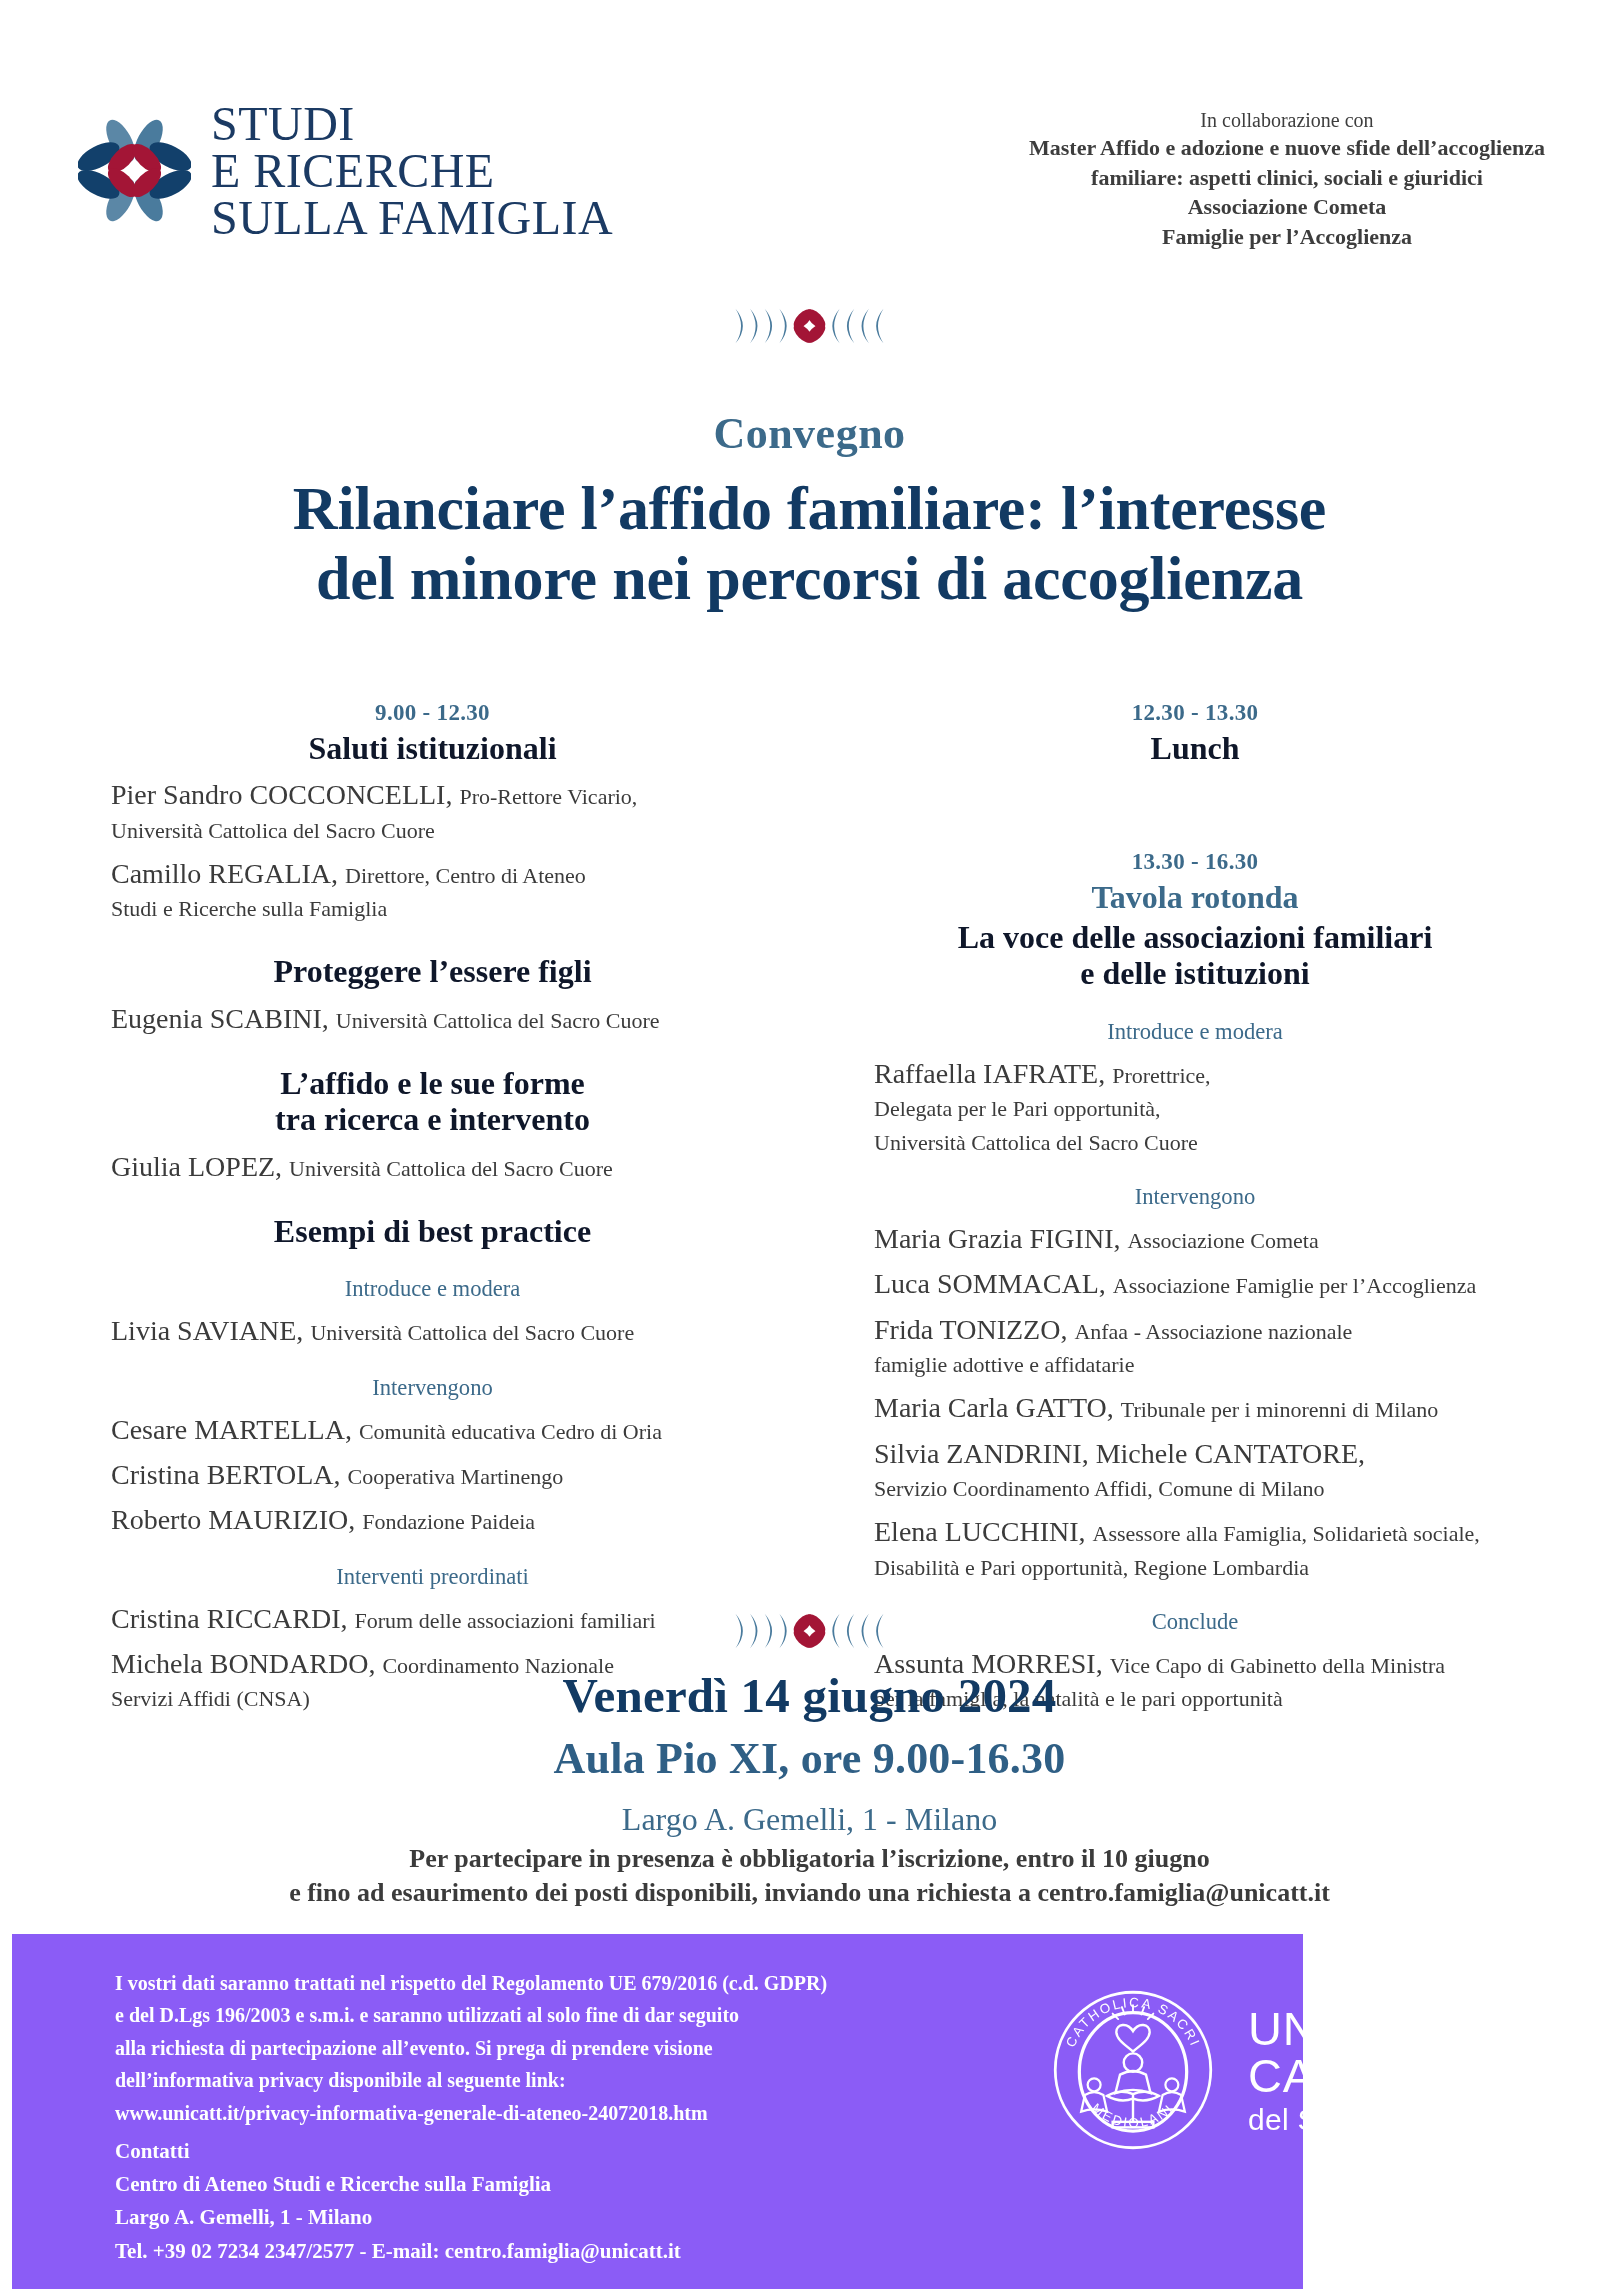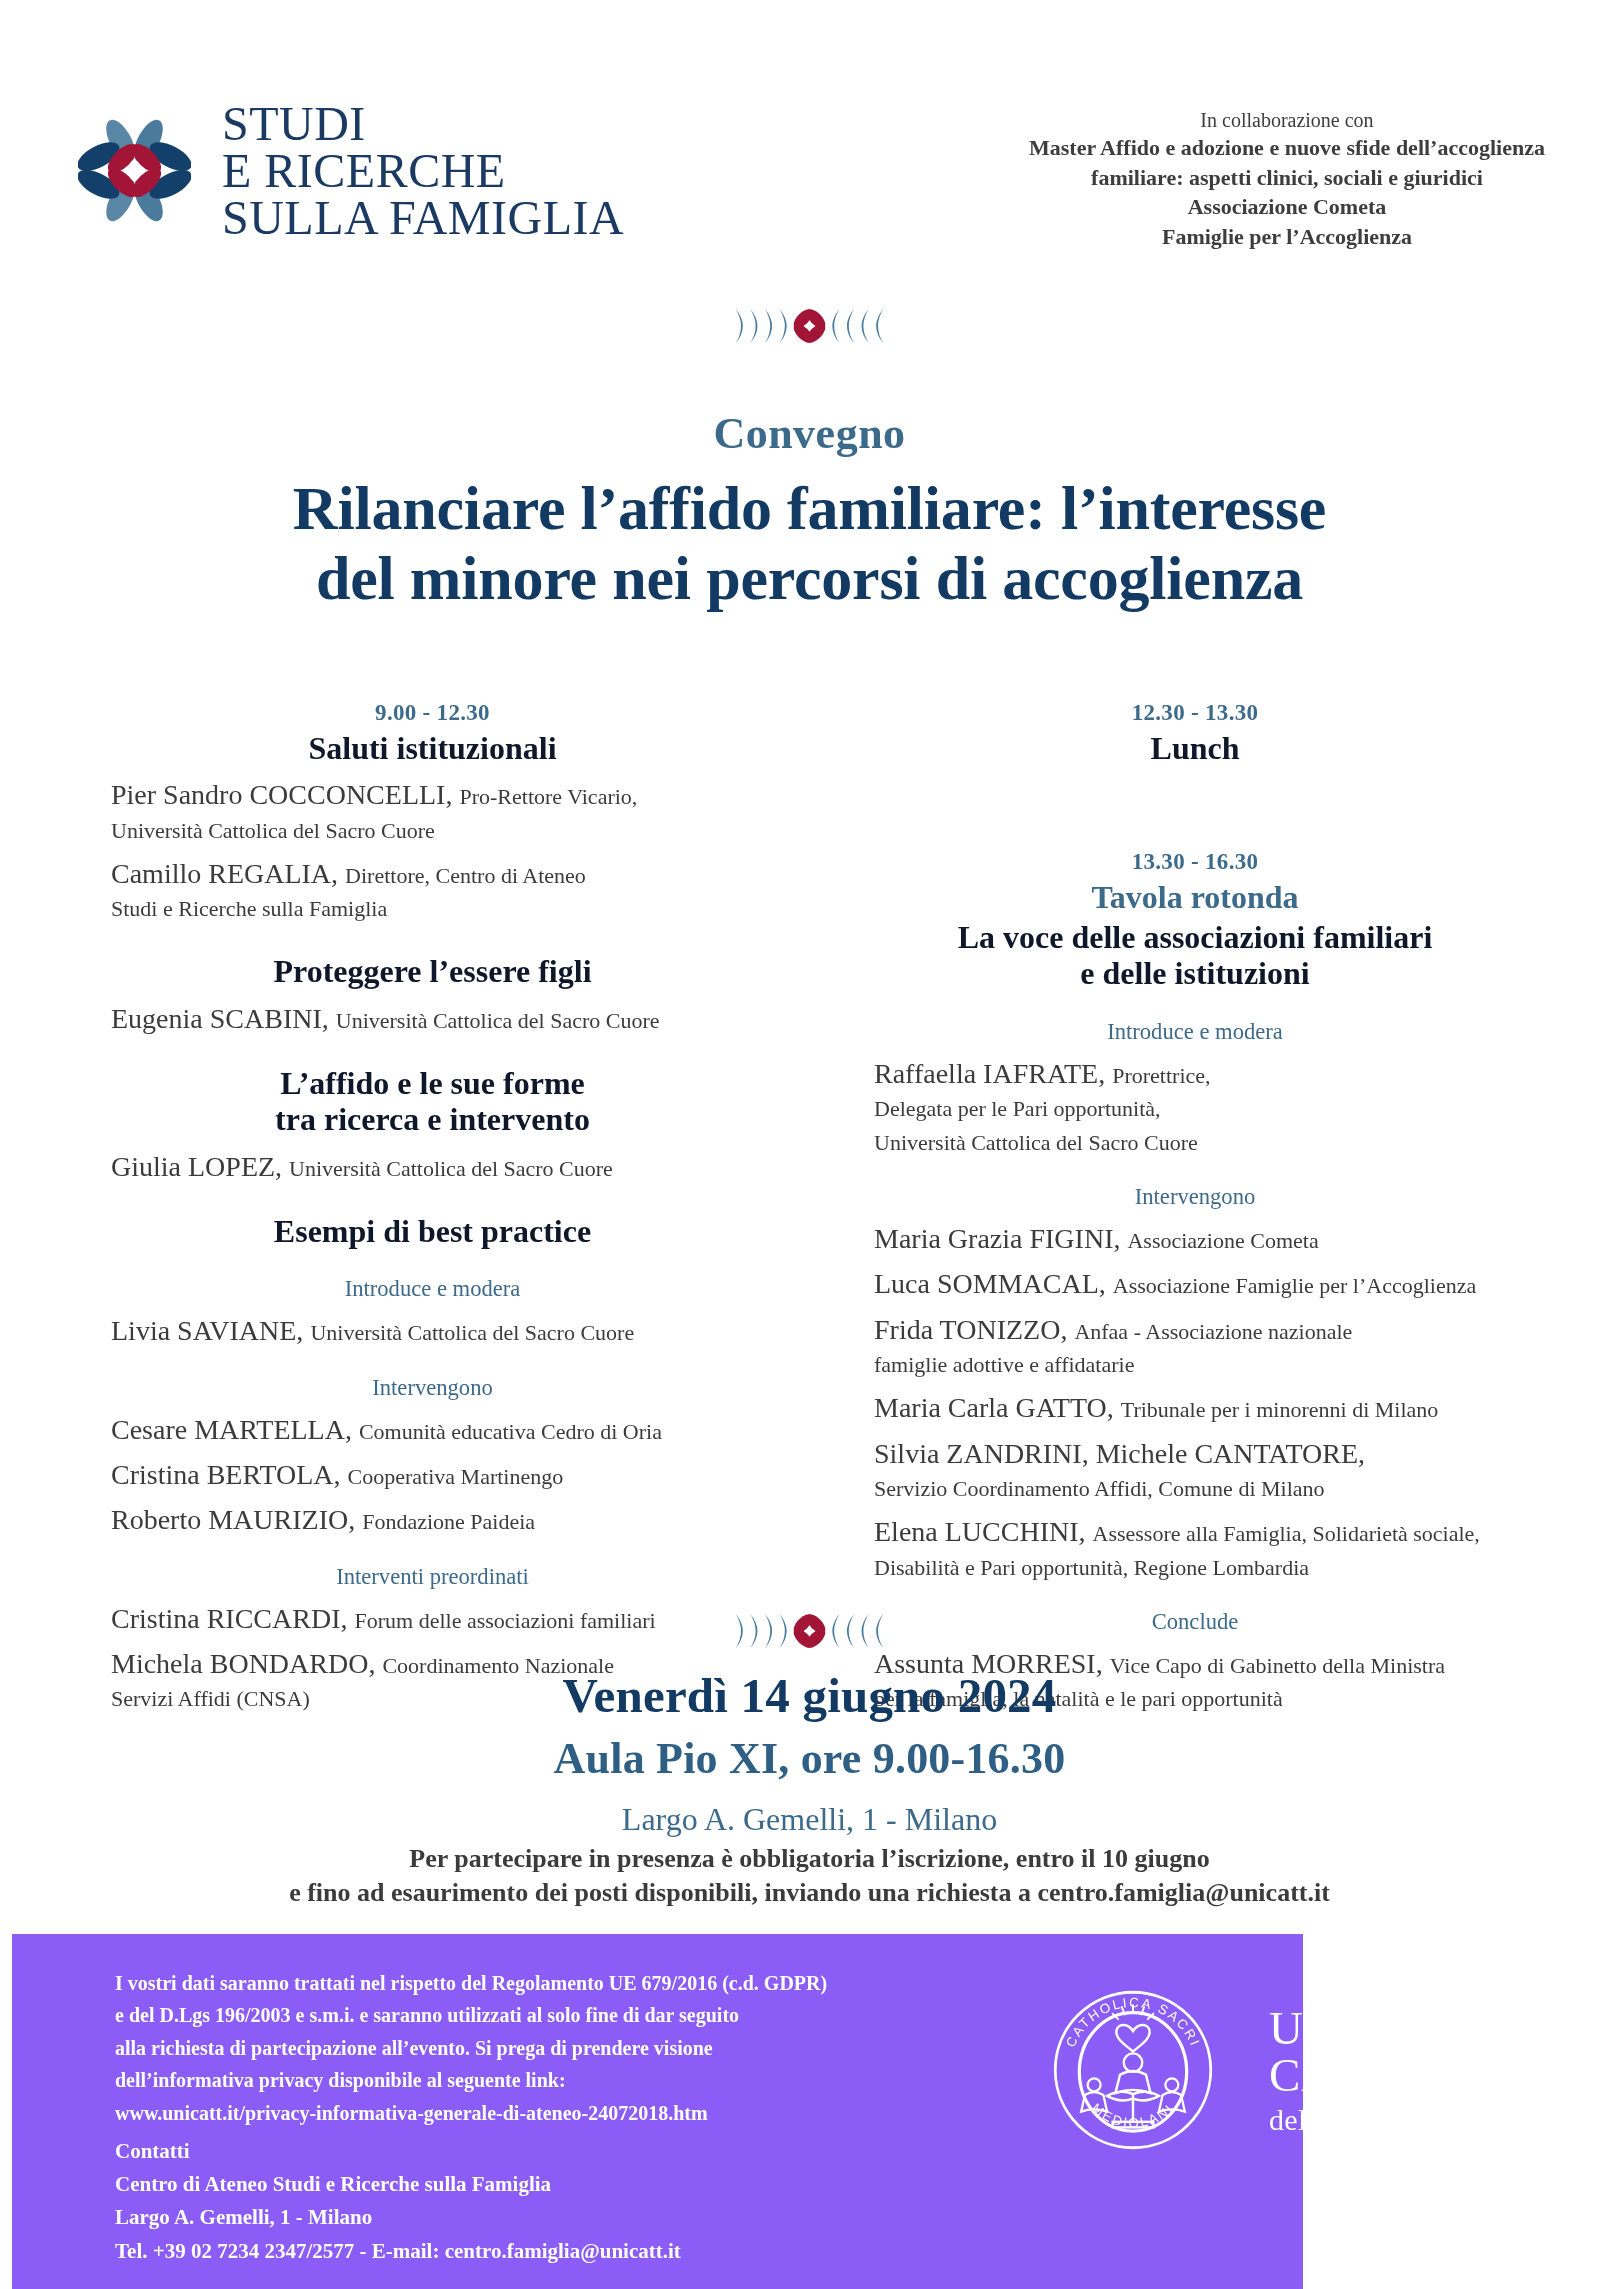--- a/index.html
+++ b/index.html
@@ -6,21 +6,21 @@
   body{
     width:1619px;height:2290px;
     background:#ffffff;
     font-family:"Liberation Serif","DejaVu Serif",serif;
     position:relative;overflow:hidden;
   }
   .page{position:relative;width:1619px;height:2290px;}
 
   
   .header{position:absolute;left:0;top:0;width:1619px;height:277px;}
-  .brand{position:absolute;left:78px;top:100px;display:flex;align-items:center;gap:31px;}
+  .brand{position:absolute;left:78px;top:100px;display:flex;align-items:center;gap:20px;}
   .brand-mark{width:113px;height:113px;position:relative;flex:0 0 auto;}
   .brand-text{line-height:0.98;color:#1b3a63;font-size:48px;letter-spacing:0.5px;
     font-family:"Liberation Serif","DejaVu Serif",serif;}
   .brand-text div{white-space:nowrap;}
 
   .collab{position:absolute;left:1010px;top:107px;width:554px;text-align:center;color:#3d3d3d;}
   .collab .c-lead{font-size:20px;line-height:1.32;}
   .collab .c-strong{font-size:22px;font-weight:bold;line-height:1.34;}
 
   
@@ -60,21 +60,21 @@
     color:#3b3b3b;font-size:26px;font-weight:bold;line-height:1.3;}
 
   
   .footer{position:absolute;left:12px;top:1934px;width:1291px;height:356px;background:#8b5cf6;}
   .privacy{position:absolute;left:103px;top:33px;width:812px;color:#ffffff;
     font-size:20px;font-weight:bold;line-height:1.62;}
   .contacts{position:absolute;left:103px;top:201px;width:812px;color:#ffffff;
     font-size:21px;font-weight:bold;line-height:1.58;}
   .ucsc{position:absolute;left:1034px;top:49px;display:flex;align-items:center;gap:28px;}
   .ucsc-seal{width:174px;height:174px;flex:0 0 auto;}
-  .ucsc-words{color:#ffffff;font-family:Liberation Serif, serif;line-height:1.0;margin-left:21px;}
+  .ucsc-words{color:#ffffff;font-family:Liberation Sans, sans-serif;line-height:1.0;}
   .ucsc-words .l1,.ucsc-words .l2{font-size:47px;letter-spacing:0.9px;}
   .ucsc-words .l3{font-size:30px;margin-top:5.5px;letter-spacing:0.3px;}
 </style>
 </head>
 <body>
 
 <div class="page">
 
   <div class="header">
 

